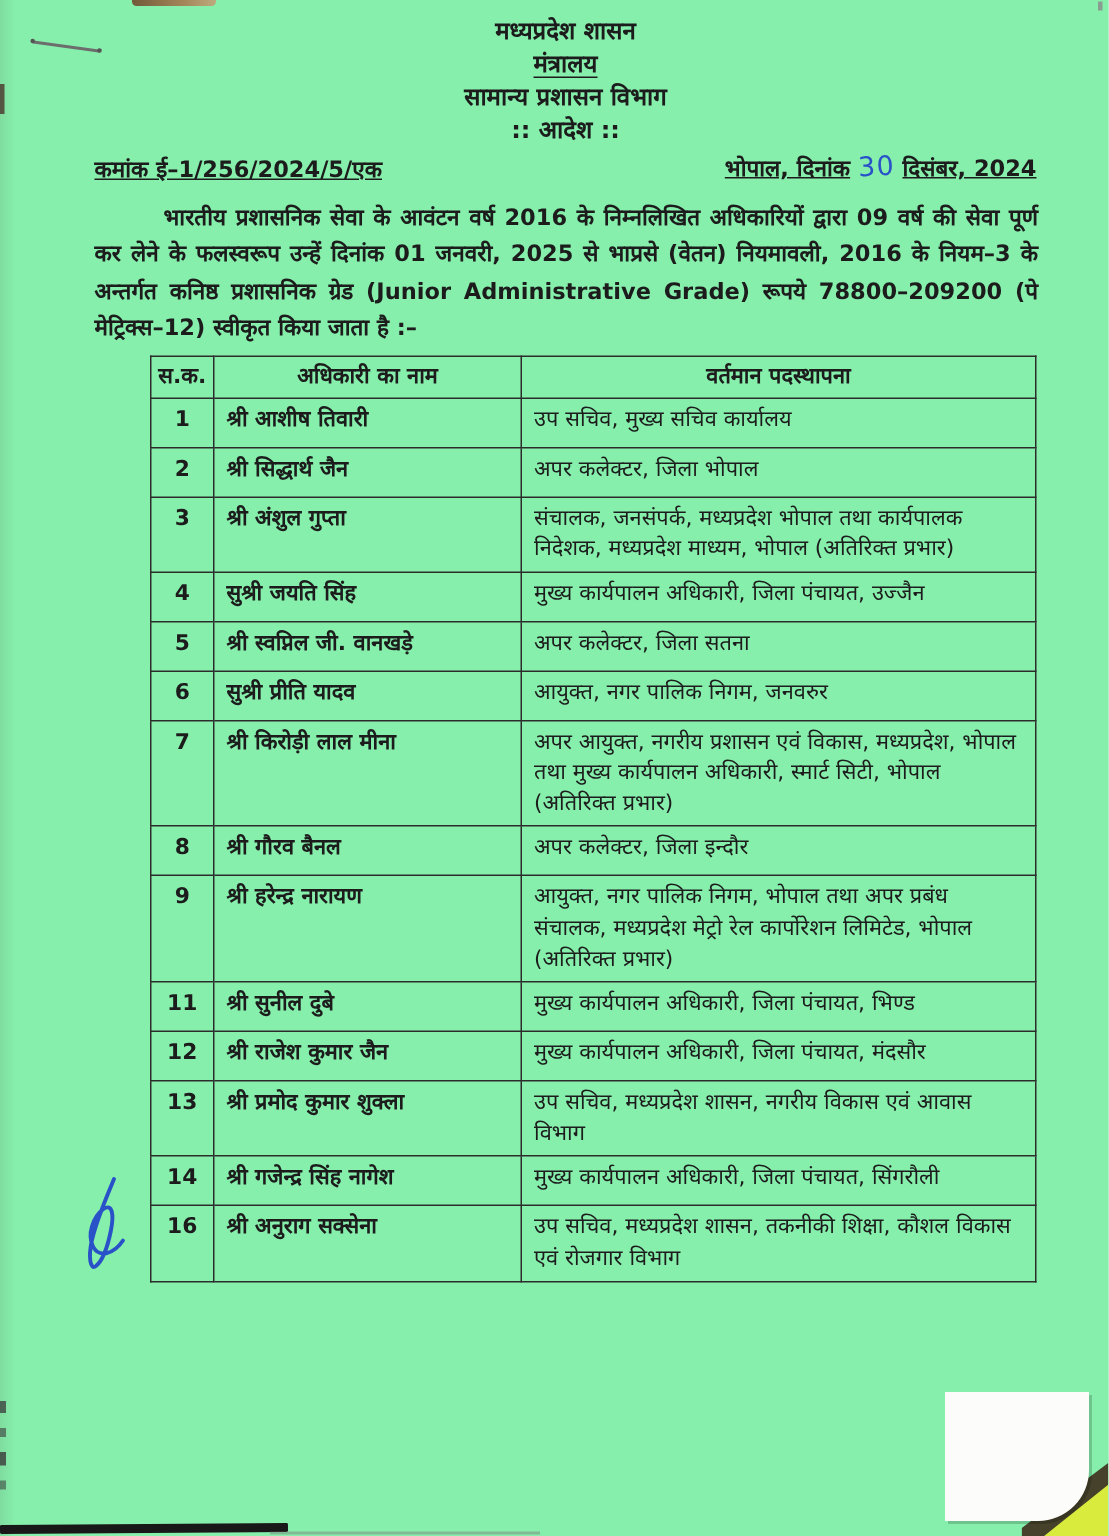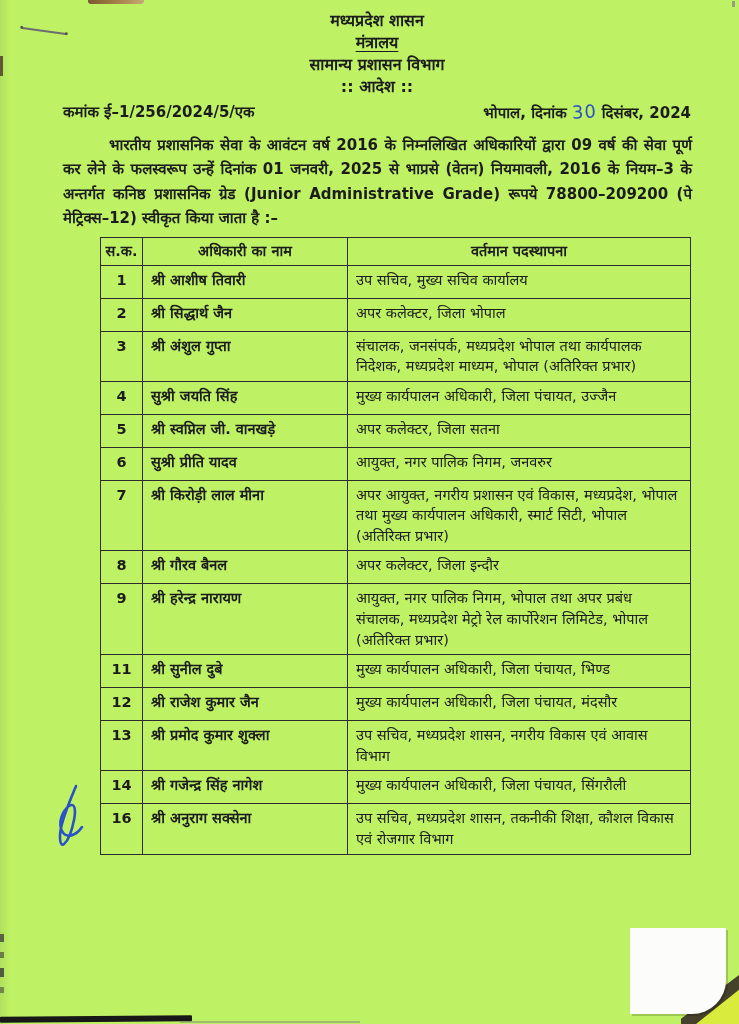--- a/index.html
+++ b/index.html
@@ -9,38 +9,38 @@
   }
   *{box-sizing:border-box;}
   html,body{margin:0;padding:0;}
   body{
     width:739px;height:1024px;position:relative;overflow:hidden;
     background:#f2f1ee;
     font-family:"DejaVu Sans",sans-serif;
     color:var(--text);
   }
   .sheet{
-    position:absolute;inset:0;background:#bef264;
+    position:absolute;inset:0;background:#86efac;
   }
   .sheet::before{ 
     content:"";position:absolute;left:0;top:0;bottom:0;width:10px;
     background:linear-gradient(90deg,rgba(60,50,40,.10),rgba(60,50,40,0));
     pointer-events:none;
   }
   
   .header{
     position:absolute;top:10px;left:63px;width:628px;
     text-align:center;font-weight:700;font-size:16px;line-height:22px;
   }
   .ministry-line{text-decoration:underline;text-underline-offset:3px;}
   
   .ref-row{
     position:absolute;top:101px;left:63px;width:628px;
-    display:flex;justify-content:space-between;align-items:flex-start;
-    font-weight:700;font-size:15px;
+    display:flex;justify-content:space-between;align-items:flex-end;
+    font-weight:700;font-size:15px;text-decoration:underline;
   }
   .handwritten{
     color:var(--ink);font-size:18px;font-weight:500;
     display:inline-block;transform:rotate(-3deg);
     margin:0 5px;letter-spacing:1px;
   }
   
   .paragraph{
     position:absolute;top:133px;left:63px;width:629px;
     font-size:15px;font-weight:600;line-height:1.62;

